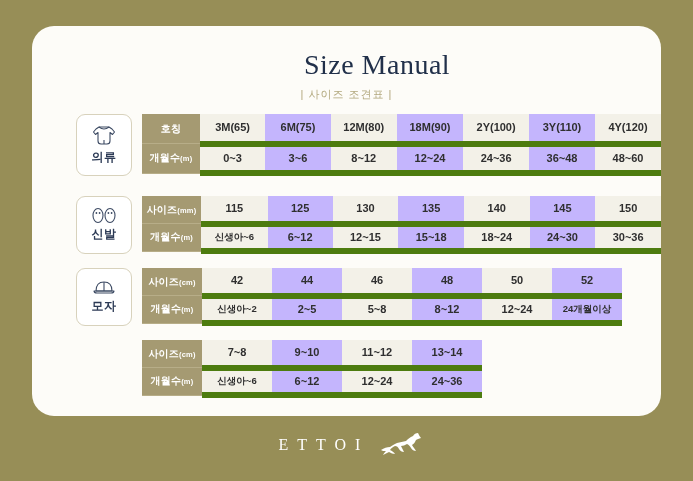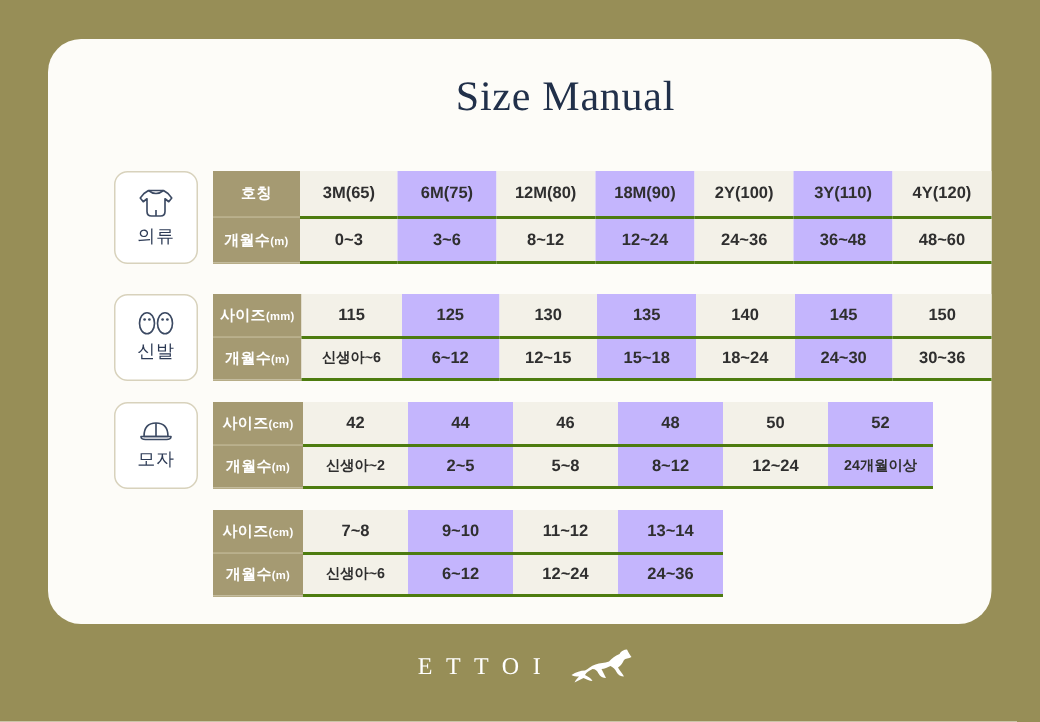--- a/index.html
+++ b/index.html
@@ -73,21 +73,21 @@
     display: flex;
     flex-direction: column;
     align-items: center;
     justify-content: center;
     gap: 2px;
   }
   .cat-icon { display: block; line-height: 0; }
   .cat-icon svg { display: block; }
   .cat-label {
     font-size: 12px;
-    font-weight: normal;
+    font-weight: bold;
     color: #2c3a55;
     letter-spacing: 0.5px;
   }
 
   .tbl {
     position: absolute;
     left: 110px;
     top: 0;
     height: 100%;
     border-collapse: collapse;
@@ -107,21 +107,21 @@
     border-bottom: 1px solid #b7ad88;
   }
   .rowhead .unit { font-size: 7.5px; font-weight: bold; }
   .cell {
     width: 68px;
     font-size: 11px;
     font-weight: bold;
     color: #2f2f2f;
     text-align: center;
     background: #f3f1e8;
-    border-bottom: 2px solid #4d7c0f;
+    border-bottom: 6px solid #4d7c0f;
     white-space: nowrap;
   }
   .cell.alt { background: #c4b5fd; }
   .cell.small { font-size: 9.5px; margin-left: 24px; }
 
   .footer-logo {
     position: absolute;
     left: 0;
     top: 432px;
     width: 693px;
@@ -140,20 +140,21 @@
   .horse { line-height: 0; }
 </style>
 </head>
 <body>
 
 <div class="page">
 
   <div class="card">
 
     <div class="title">Size Manual</div>
+    <div class="subtitle">| 사이즈 조견표 |</div>
 
     <div class="section sec-clothing">
       <div class="cat">
         <span class="cat-icon">
           <svg width="26" height="22" viewBox="0 0 26 22">
             <g fill="none" stroke="#3c4a63" stroke-width="1.1" stroke-linejoin="round">
               <path d="M8 2 L5 4 L2.5 7 L4.5 9.5 L7 7.5 L7 16 Q7 19 10 19 L16 19 Q19 19 19 16 L19 7.5 L21.5 9.5 L23.5 7 L21 4 L18 2 Z"></path>
               <path d="M8 2 Q13 6 18 2"></path>
               <path d="M13 19 L13 15"></path>
             </g>

